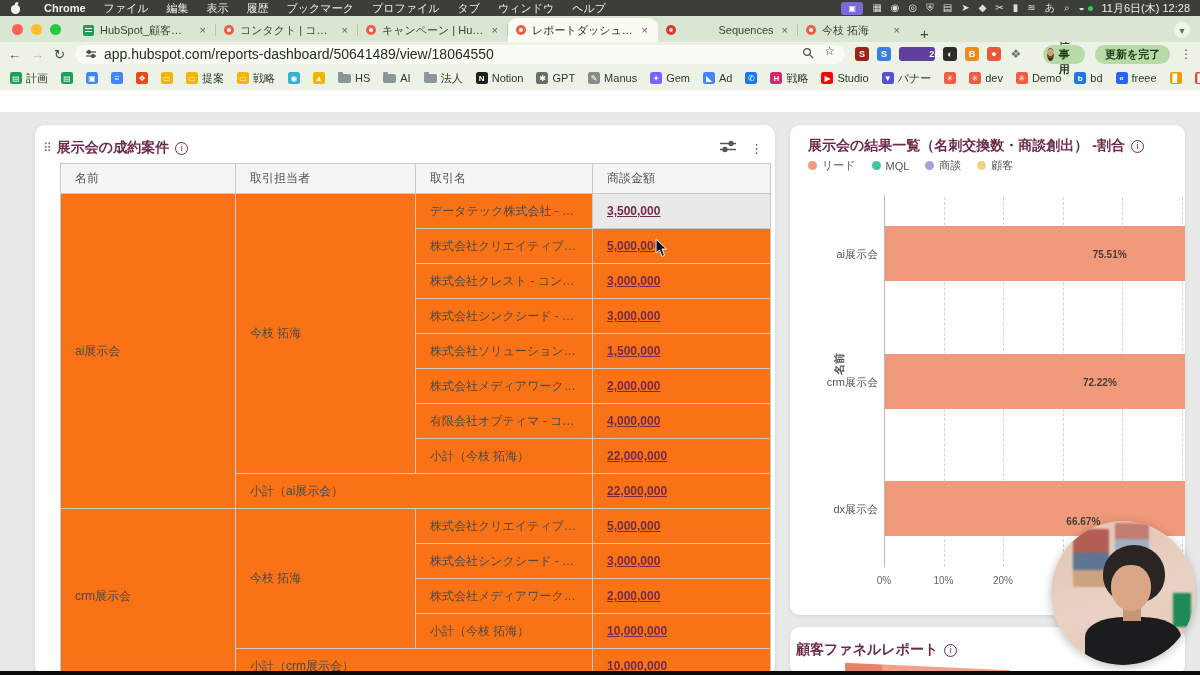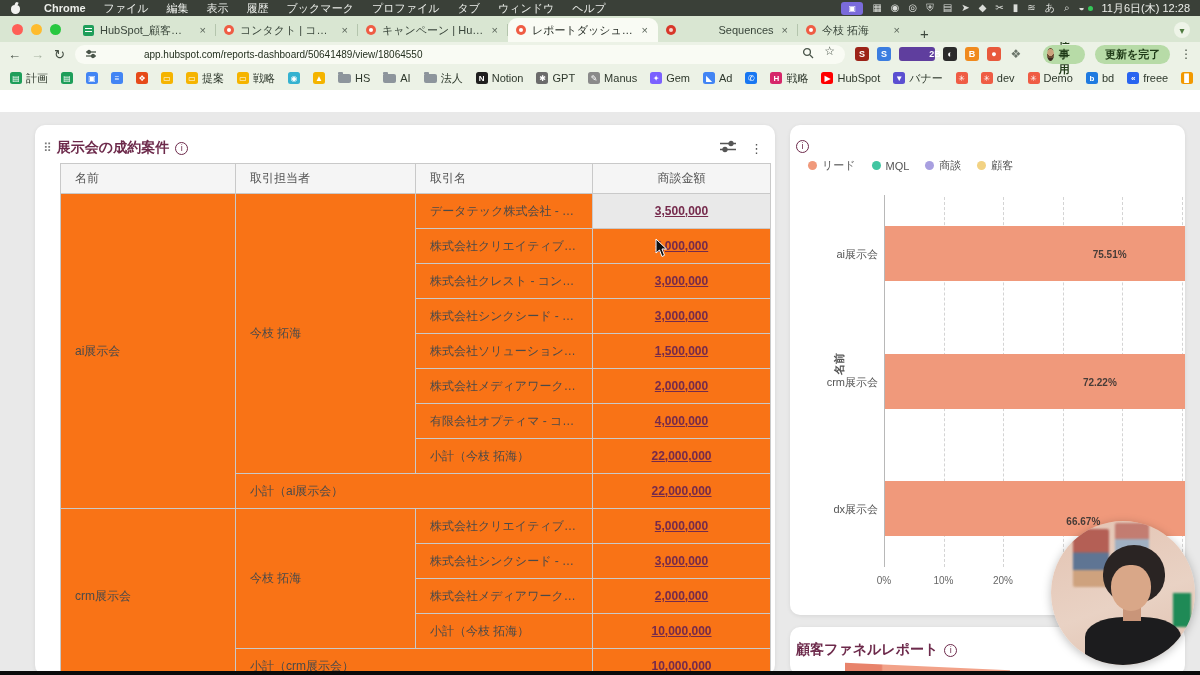--- a/index.html
+++ b/index.html
@@ -37,21 +37,21 @@
   .fav.sequences::before { content:""; position:absolute; left:3px; top:3px; width:4px; height:4px; background:#f7d3cd; border-radius:50%; }
   .newtab { font-size:15px; color:#3c473c; padding:0 10px; }
   .tabchev { margin-left:auto; margin-right:10px; margin-bottom:4px; width:16px; height:16px; border-radius:50%; background:#eef4e8; color:#4f7a3f; font-size:10px; display:flex; align-items:center; justify-content:center; }
 
   
   #navbar { position:absolute; left:0; top:42px; width:1200px; height:24px; background:#ecf2e6; display:flex; align-items:center; gap:10px; padding:0 8px; z-index:48; }
   .navic { color:#454f44; font-size:13px; line-height:1; }
   .navic.dim { color:#a7b3a2; }
   #urlpill { flex:0 0 auto; width:770px; height:19px; background:#f9fbf4; border-radius:10px; display:flex; align-items:center; gap:7px; padding:0 10px; }
   #urlpill .site-ic { display:flex; }
-  #urltext { font-size:10px; color:#24301f;margin-left:40px; }
+  #urltext { font-size:14px; color:#24301f; }
   .pill-right { display:flex; gap:10px; margin-left:auto; }
   .exts { display:flex; gap:8px; align-items:center; }
   .ext { width:14px; height:14px; border-radius:3px; color:#fff; font-size:9px; font-weight:bold; display:flex; align-items:center; justify-content:center; }
   .sep { width:1px; height:14px; background:#c2cdbb; }
   .profile-pill { background:#b7dba7; border-radius:10px; height:19px; display:flex; align-items:center; gap:5px; padding:0 9px 0 4px; font-size:11px; color:#1f3a17; font-weight:bold; }
   .avatar-s { width:13px; height:13px; border-radius:50%; background:radial-gradient(circle at 50% 35%, #caa27c 35%, #6b4a33 36%, #6b4a33 60%, #3a2a20 61%); }
   .update-pill { background:#b7dba7; border-radius:10px; height:19px; display:flex; align-items:center; padding:0 10px; font-size:11px; color:#1f3a17; font-weight:bold; white-space:nowrap; }
   .kebab { color:#454f44; font-size:12px; }
 
   
@@ -71,21 +71,21 @@
   .card-head { position:absolute; left:0; top:10px; width:100%; height:26px; display:flex; align-items:center; }
   .drag { color:#7a7a7a; font-size:12px; margin-left:8px; letter-spacing:-1px; }
   .card-title { font-size:14px; font-weight:bold; color:#6d2a4b; margin-left:6px; white-space:nowrap; }
   .info { width:13px; height:13px; border:1px solid #6d2a4b; color:#6d2a4b; border-radius:50%; font-size:9px; display:inline-flex; align-items:center; justify-content:center; margin-left:6px; font-weight:normal; }
   .head-actions { margin-left:auto; margin-right:12px; display:flex; gap:14px; align-items:center; }
   .vdots { color:#555; font-size:13px; }
 
   
   #rtable { position:absolute; left:25px; top:38px; width:710px; border-collapse:collapse; table-layout:fixed; font-size:12px; color:#4a4a4a; border:1px solid #9e9e9e; }
   #rtable th { height:30px; background:#f5f5f5; font-weight:normal; color:#555; text-align:left; padding:0 14px; border:1px solid #c9c9c9; }
-  #rtable th.num, #rtable td.num { text-align:center; }
+  #rtable th.num, #rtable td.num { text-align:left; }
   #rtable td { height:35px; padding:0 14px; border:1px solid #c9c9c9; background:#f97316; overflow:hidden; white-space:nowrap; text-overflow:ellipsis; }
   #rtable td.amt a { color:#752a4c; font-weight:bold; text-decoration:underline; }
   #rtable td.hl { background:#e9e9e9; }
 
   
   .axisline { position:absolute; left:94px; top:70px; width:1px; height:372px; background:#b8b8b8; }
   .gline { position:absolute; top:72px; height:370px; width:0; border-left:1px dashed #d4d4d4; }
   .hbar { position:absolute; left:95px; height:55px; background:#f0997b; }
   .barlabel { position:absolute; font-size:10px; font-weight:bold; color:#473c38; transform:translate(-50%,-50%); }
   .cat { position:absolute; right:307px; width:76px; text-align:right; font-size:11px; color:#555; }
@@ -307,21 +307,21 @@
     </span>
     <span class="bm">
       <span class="bmic" style="background: rgb(24, 119, 242);">✆</span>
     </span>
     <span class="bm">
       <span class="bmic" style="background: rgb(214, 39, 106);">H</span>
       <span>戦略</span>
     </span>
     <span class="bm">
       <span class="bmic" style="background: rgb(255, 0, 0);">▶</span>
-      <span>HubSpot</span>
+      <span>Studio</span>
     </span>
     <span class="bm">
       <span class="bmic" style="background: rgb(91, 79, 209);">▼</span>
       <span>バナー</span>
     </span>
     <span class="bm">
       <span class="bmic" style="background: rgb(239, 92, 68);">✳</span>
     </span>
     <span class="bm">
       <span class="bmic" style="background: rgb(239, 92, 68);">✳</span>
@@ -440,20 +440,21 @@
     <tr>
           <td colspan="2">小計（crm展示会）</td>
           <td class="num amt"><a href="#">10,000,000</a></td>
         </tr>
   </tbody>
     </table>
 </div>
 
 <div class="card" id="card-chart">
   <div class="card-head" style="top:8px">
+    <span class="card-title" style="margin-left:18px">展示会の結果一覧（名刺交換数・商談創出） -割合</span>
     <span class="info">i</span>
   </div>
   <div class="legend" id="chart-legend">
       <span class="li">
         <span class="ldot" style="background: rgb(240, 153, 123);"></span>
         <span>リード</span>
       </span>
       <span class="li">
         <span class="ldot" style="background: rgb(65, 198, 162);"></span>
         <span>MQL</span>

